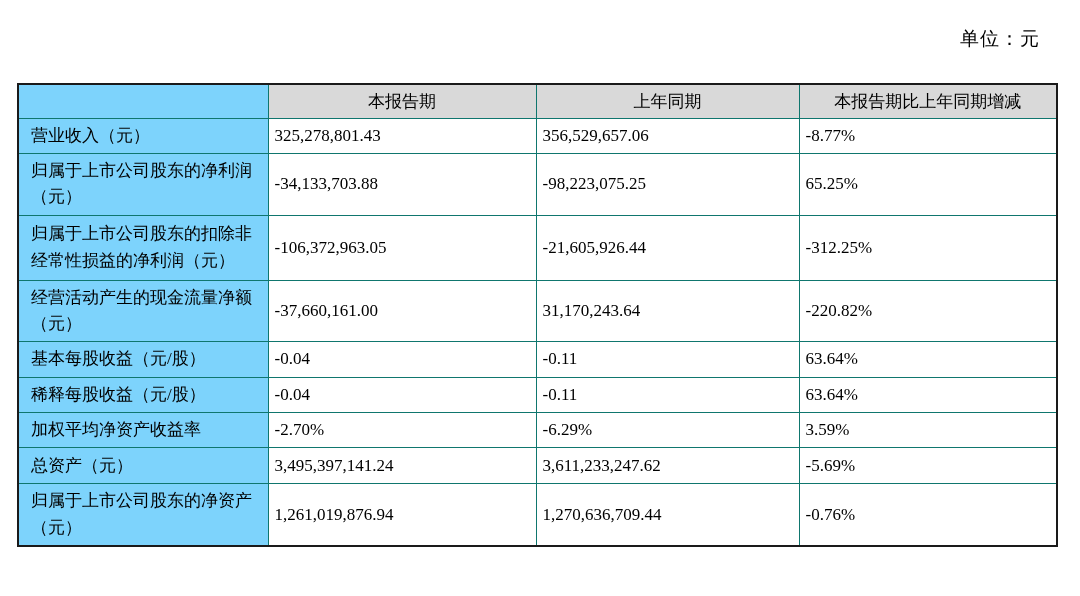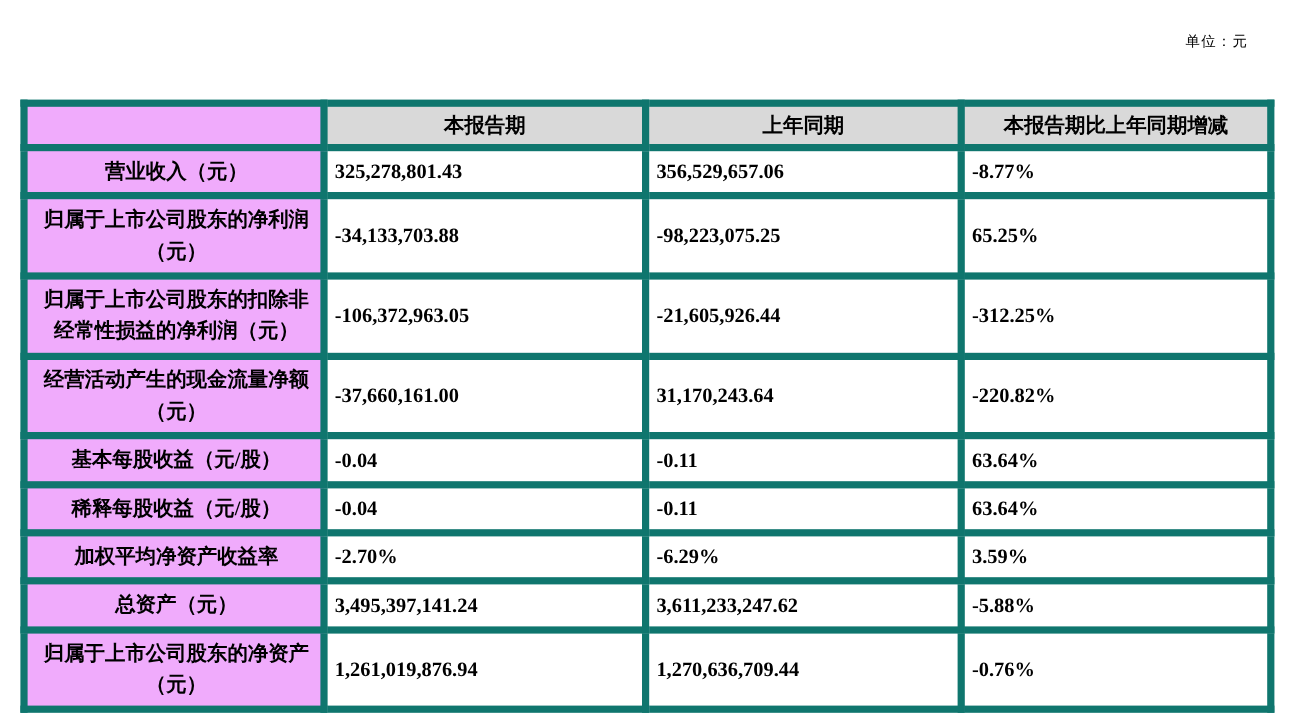--- a/index.html
+++ b/index.html
@@ -8,42 +8,42 @@
     background: #ffffff;
     font-family: "Liberation Serif", "DejaVu Serif", serif;
     color: #000000;
     overflow: hidden;
     position: relative;
   }
   .unit-label {
     position: absolute;
     top: 26px;
     right: 40px;
-    font-size: 12px;
+    font-size: 19px;
     letter-spacing: 1px;
     text-align: center;
   }
   table.fin {
     position: absolute;
     top: 83px;
     left: 17px;
     width: 1039px;
     border-collapse: collapse;
     table-layout: fixed;
     border: 2px solid #1a1a1a;
     font-size: 17px;
   }
   table.fin td, table.fin th {
-    border: 6px solid #0f766e;
+    border: 1px solid #0f766e;
     vertical-align: middle;
-    font-weight: bold;
+    font-weight: normal;
   }
   td.label, th.label {
-    background: #f0abfc;
-    text-align: center;
+    background: #7dd3fc;
+    text-align: left;
     padding: 4px 8px 4px 12px;
     line-height: 1.55;
   }
   th.head {
     background: #d9d9d9;
     text-align: center;
     padding: 4px 6px;
   }
   td.num {
     background: #ffffff;
@@ -128,21 +128,21 @@
     <td class="num">-2.70%</td>
     <td class="num">-6.29%</td>
     <td class="num">3.59%</td>
   </tr>
 
 
   <tr class="r-8">
     <td class="label">总资产（元）</td>
     <td class="num">3,495,397,141.24</td>
     <td class="num">3,611,233,247.62</td>
-    <td class="num">-5.88%</td>
+    <td class="num">-5.69%</td>
   </tr>
 
   <tr class="r-9">
     <td class="label">归属于上市公司股东的净资产（元）</td>
     <td class="num">1,261,019,876.94</td>
     <td class="num">1,270,636,709.44</td>
     <td class="num">-0.76%</td>
   </tr>
 </tbody>
   </table>

